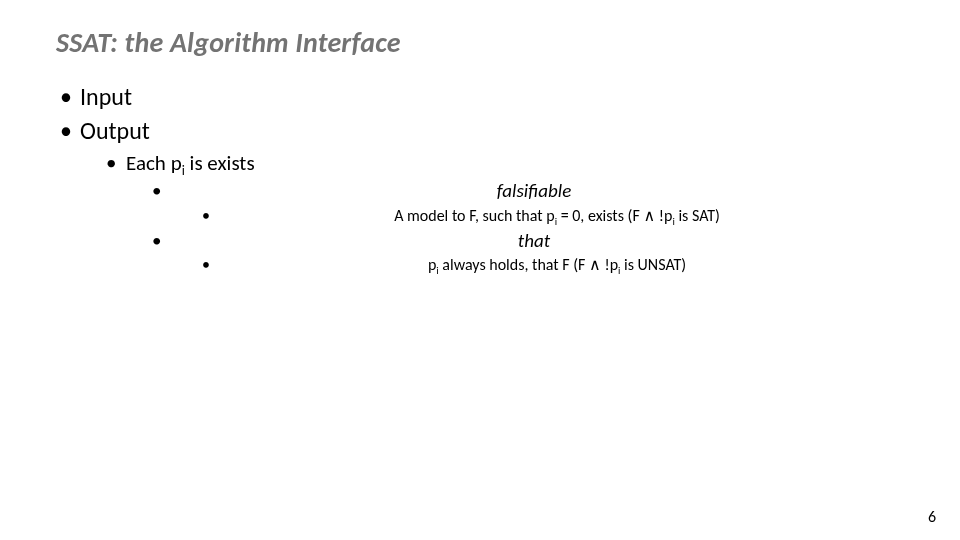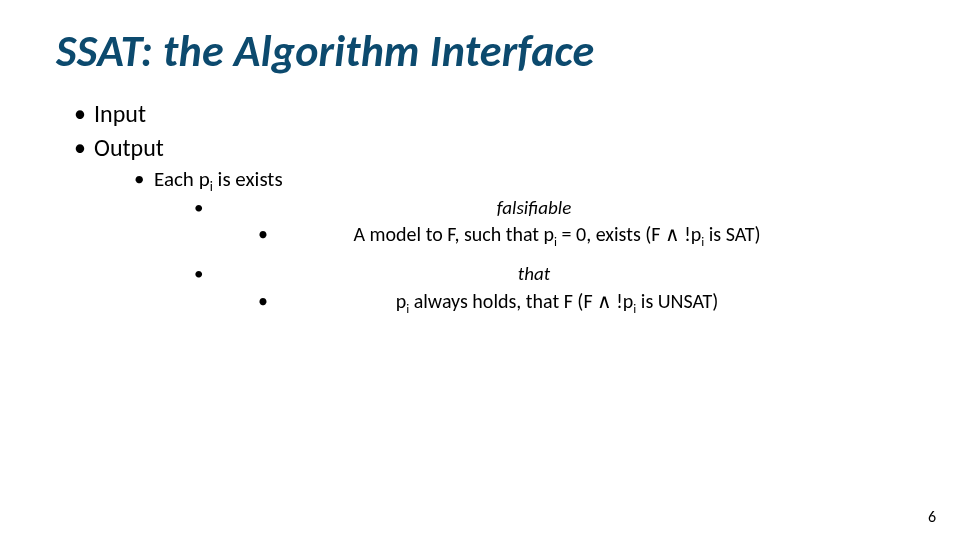--- a/index.html
+++ b/index.html
@@ -16,37 +16,37 @@
   .slide {
     box-sizing: border-box;
     width: 960px;
     height: 540px;
     padding: 28px 56px 0 56px;
     position: relative;
   }
   .title {
     font-style: italic;
     font-weight: 700;
-    font-size: 44px;
-    color: #0c4a6e;
+    font-size: 28px;
+    color: #737373;
     letter-spacing: 0.2px;
     margin: 0 0 26px 0;
     line-height: 1.05;
   }
-  ul { list-style: none; margin: 16px; padding: 0; }
+  ul { list-style: none; margin: 2px; padding: 0; }
   .lvl1 > li { position: relative; padding-left: 22px; font-size: 24px; margin-bottom: 6px; line-height: 1.15; }
   .lvl1 > li::before { content: "•"; position: absolute; left: 2px; top: 0; }
   .lvl2 { margin-top: 6px; }
   .lvl2 > li { position: relative; padding-left: 22px; font-size: 21px; margin-left: 22px; margin-bottom: 4px; line-height: 1.2; }
   .lvl2 > li::before { content: "•"; position: absolute; left: 2px; top: 0; }
   .lvl3 { margin-top: 4px; }
   .lvl3 > li { position: relative; padding-left: 20px; font-size: 19px; margin-left: 22px; margin-bottom: 4px; font-style: italic; line-height: 1.2; text-align: center; }
   .lvl3 > li::before { content: "•"; position: absolute; left: 2px; top: 0; font-style: normal; }
   .lvl4 { margin-top: 3px; }
-  .lvl4 > li { position: relative; padding-left: 18px; font-size: 20px; margin-left: 28px; margin-bottom: 2px; font-style: normal; line-height: 1.25; }
+  .lvl4 > li { position: relative; padding-left: 18px; font-size: 16px; margin-left: 28px; margin-bottom: 2px; font-style: normal; line-height: 1.25; }
   .lvl4 > li::before { content: "•"; position: absolute; left: 2px; top: 0; }
   .page-num {
     position: absolute;
     right: 24px;
     bottom: 14px;
     font-size: 16px;
     color: #000;
   }
   .sub { font-size: 0.65em; vertical-align: sub; line-height: 0; }
   .ital { font-style: italic; }

